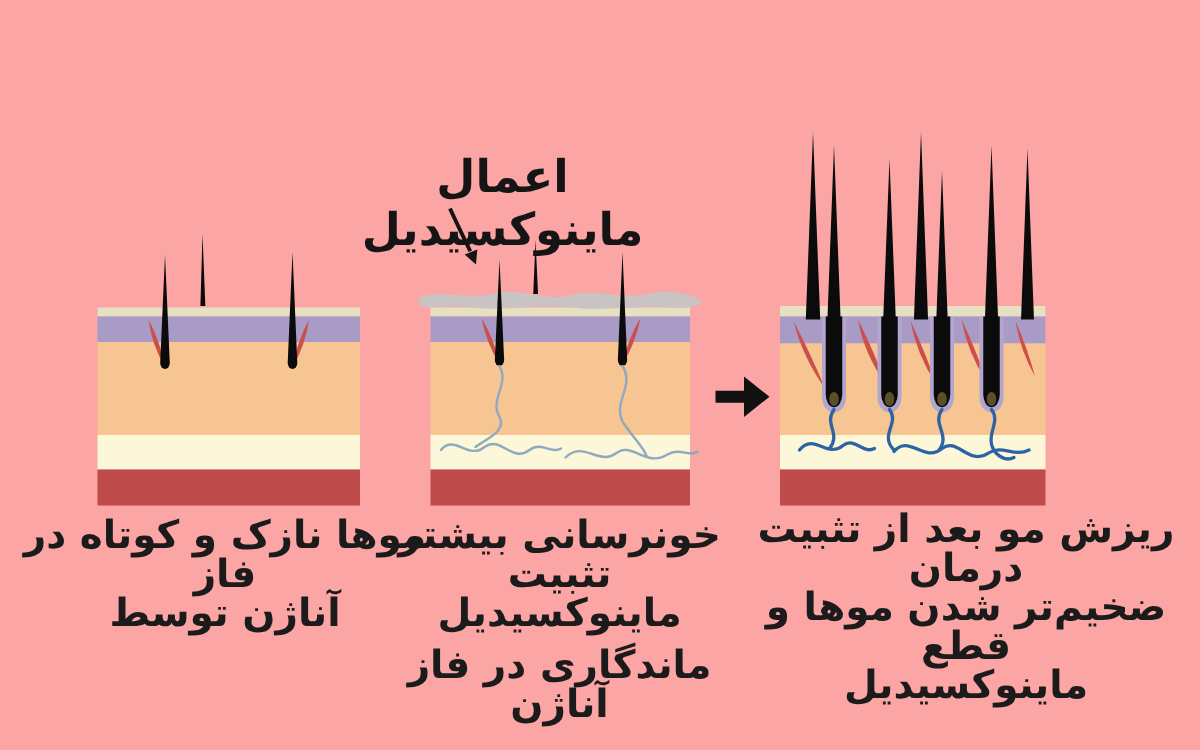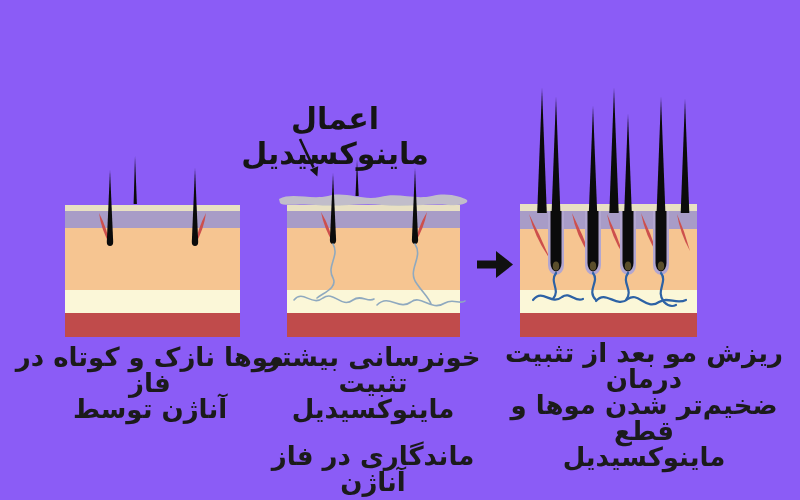--- a/index.html
+++ b/index.html
@@ -1,32 +1,32 @@
 <!DOCTYPE html>
 <html lang="fa"><head>
 <meta charset="utf-8">
 <style>
   html,body{margin:0;padding:0;background:#fff;}
   .stage{
-    position:relative;width:800px;height:500px;background:#8b5cf6;overflow:hidden;
+    position:relative;width:800px;height:500px;background:#fca5a5;overflow:hidden;
     font-family:"DejaVu Sans","Liberation Sans",sans-serif;
   }
   .stage svg{position:absolute;left:0;top:0;}
   .title{
     position:absolute;left:208px;top:101px;width:254px;text-align:center;
     direction:rtl;font-size:30px;font-weight:bold;color:#151515;letter-spacing:0;
   }
   .caption{
     position:absolute;direction:rtl;text-align:center;font-weight:bold;
     color:#1b1b1b;font-size:26px;line-height:26px;
   }
   .caption-before{left:8px;top:344px;width:284px;}
   .caption-treatment{left:256px;top:344px;width:234px;}
   .caption-after{left:494px;top:340px;width:300px;}
-  .caption .spaced{margin-top:21px;}
+  .caption .spaced{margin-top:9px;}
 </style>
 </head>
 <body>
 
 <div class="stage">
 
   <svg width="800" height="500" viewBox="0 0 800 500">
 
     <g>
       <rect x="65" y="205" width="175" height="6" fill="#e8e0c3"></rect>

